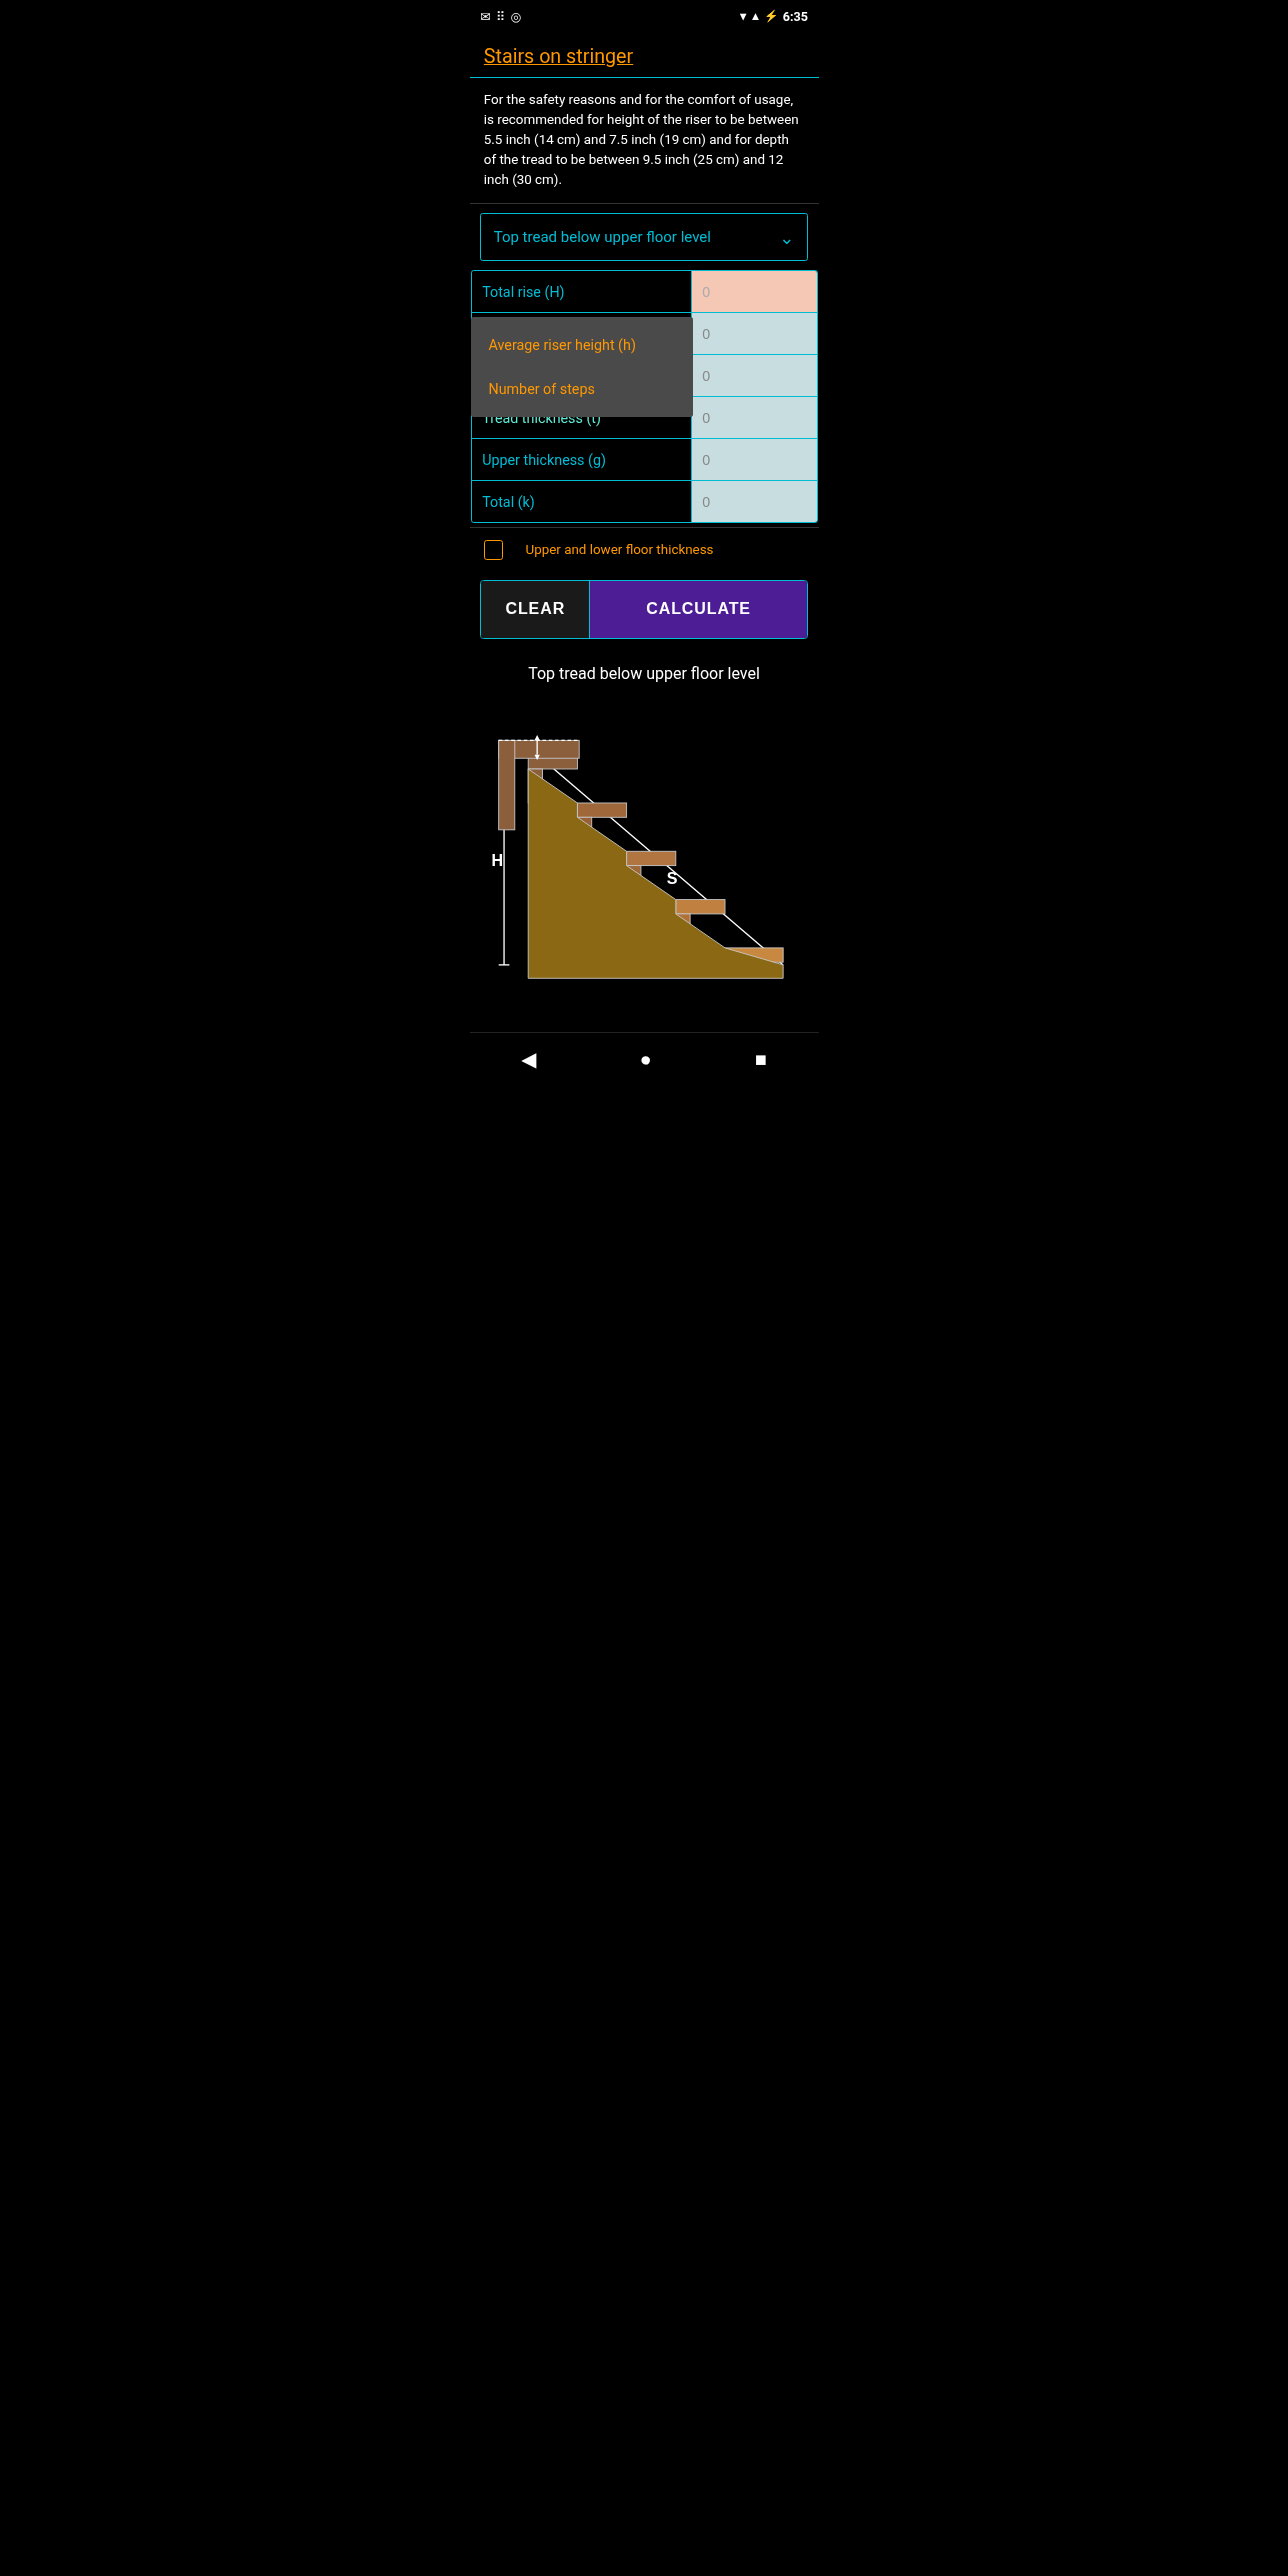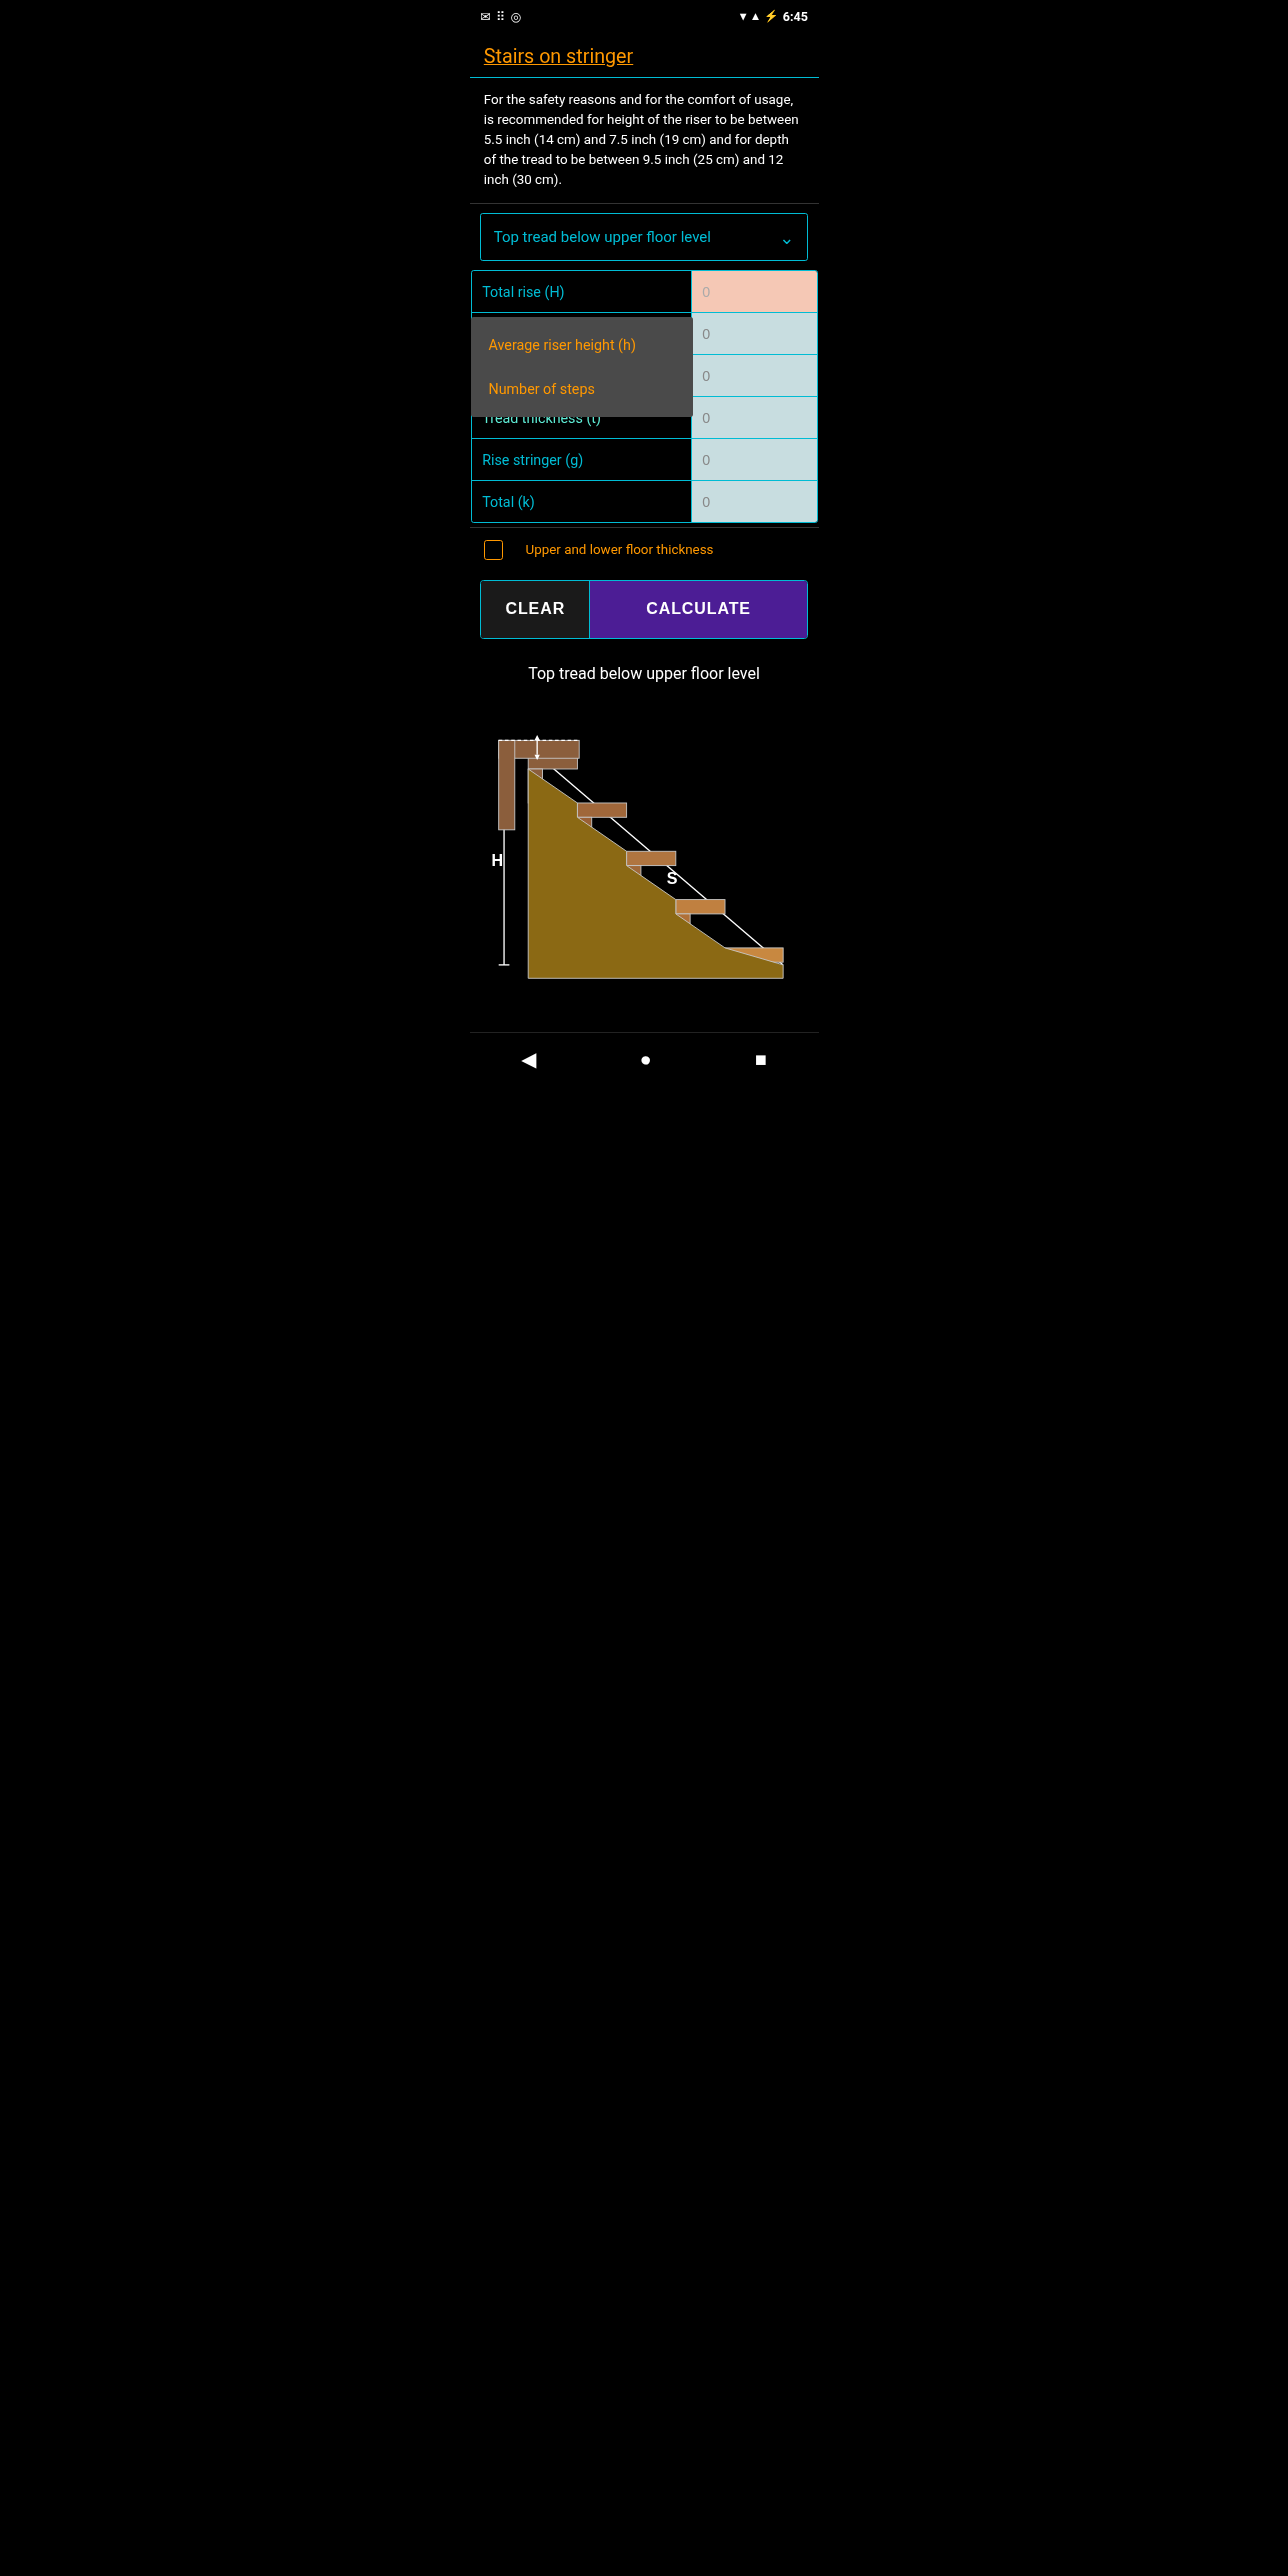--- a/index.html
+++ b/index.html
@@ -227,21 +227,21 @@
 <div class="status-bar">
   <div class="status-left">
     <span style="font-size:12.5px">✉</span>
     <span style="font-size:12.5px">⠿</span>
     <span style="font-size:12.5px">◎</span>
   </div>
   <div class="status-right">
     <span>▾</span>
     <span>▲</span>
     <span>⚡</span>
-    <span class="time">6:45</span>
+    <span class="time">6:35</span>
   </div>
 </div>
 
 <div class="app-bar">
   <div class="app-title">Stairs on stringer</div>
 </div>
 
 <div class="content-area">
 
   <div class="description">For the safety reasons and for the comfort of usage, is recommended for height of the riser to be between 5.5 inch (14 cm) and 7.5 inch (19 cm) and for depth of the tread to be between 9.5 inch (25 cm) and 12 inch (30 cm).</div>
@@ -278,21 +278,21 @@
 
       <div class="form-row">
         <div class="form-label" style="color:#5eead4;">
           <span>Tread thickness (t)</span>
         </div>
         <input class="form-input blue-bg" type="text" value="0" style="">
       </div>
 
       <div class="form-row">
         <div class="form-label" style="color:#00bcd4;">
-          <span>Rise stringer (g)</span>
+          <span>Upper thickness (g)</span>
         </div>
         <input class="form-input blue-bg" type="text" value="0" style="">
       </div>
 
       <div class="form-row">
         <div class="form-label" style="color:#00bcd4;">
           <span>Total (k)</span>
         </div>
         <input class="form-input blue-bg" type="text" value="0" style="">
       </div>

